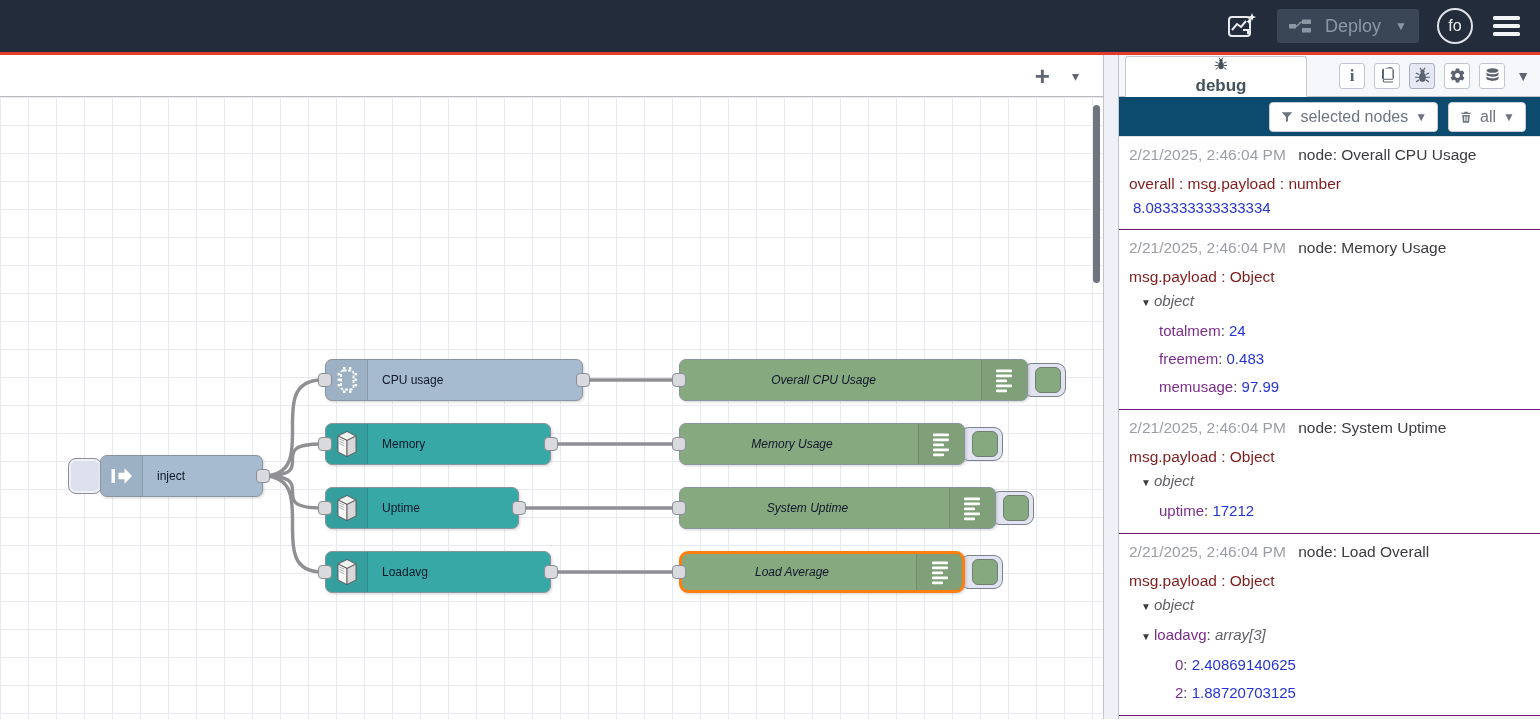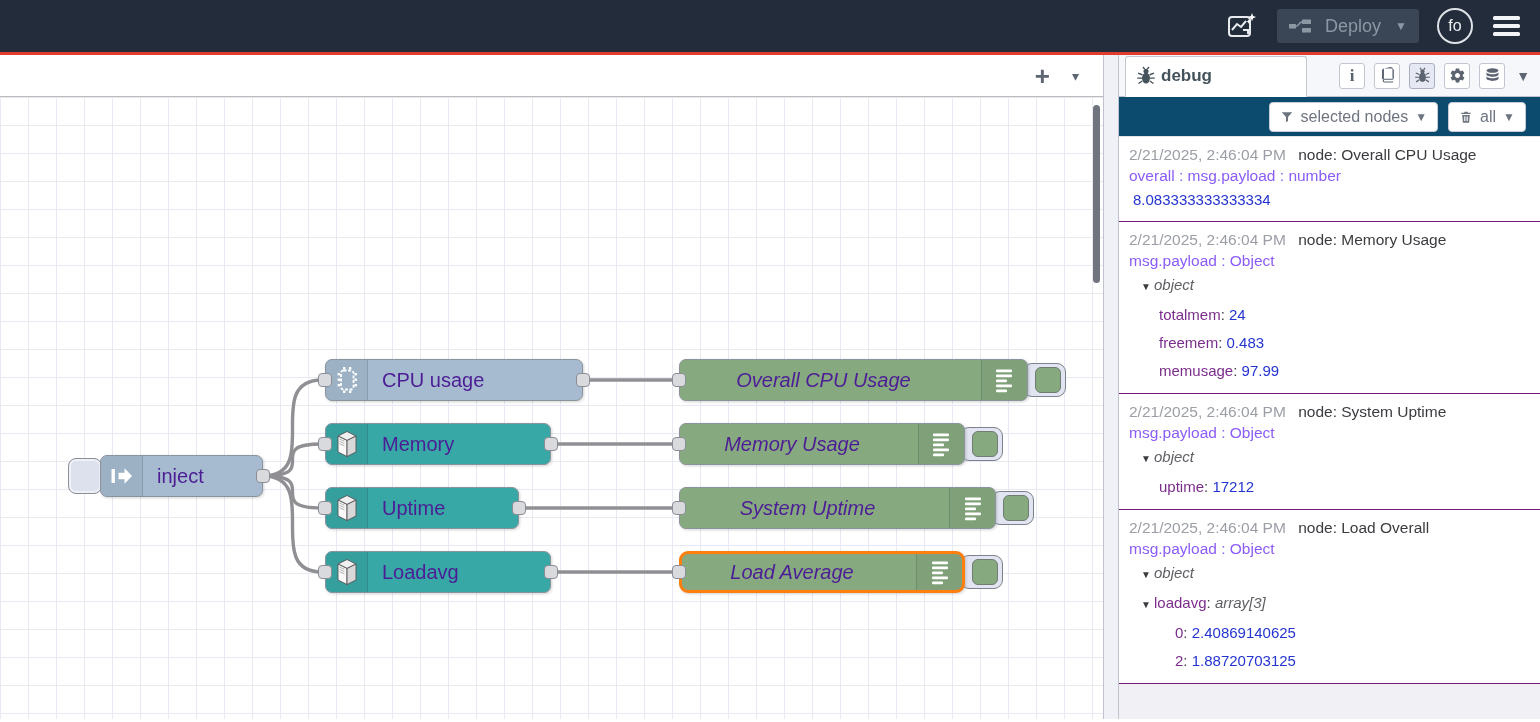--- a/index.html
+++ b/index.html
@@ -35,21 +35,21 @@
     background-image:
       linear-gradient(to right, #e9e9f4 1px, transparent 1px),
       linear-gradient(to bottom, #e9e9f4 1px, transparent 1px);
     background-size:28px 28px; }
   .wires { position:absolute; left:0; top:0; z-index:1; }
   .wire { stroke:#8f8f94; stroke-width:3.4; fill:none; cursor:pointer; }
 
   .node { position:absolute; height:42px; border:1px solid #8b949c; border-radius:7px;
     display:flex; align-items:center; z-index:3; cursor:move;
     box-shadow:1px 1px 3px rgba(0,0,0,0.18); }
-  .node-label { font-size:20px; color:#4c1d95; white-space:nowrap; }
+  .node-label { font-size:12px; color:#0f172a; white-space:nowrap; }
   .icon-box { width:42px; height:100%; display:flex; align-items:center; justify-content:center;
     background:rgba(0,0,0,0.05); flex:none; }
   .icon-box.left  { border-right:1px solid rgba(0,0,0,0.12); border-radius:6px 0 0 6px; }
   .icon-box.right { border-left:1px solid rgba(0,0,0,0.12);  border-radius:0 6px 6px 0; margin-left:auto; width:46px; }
   .n-inject, .n-blue { background:#a6bbcf; }
   .n-os { background:#37a8a5; }
   .n-debug { background:#87a980; }
   .n-debug .node-label { font-style:italic; margin-left:auto; padding-right:14px; }
   .n-blue .node-label, .n-os .node-label, .n-inject .node-label { padding-left:14px; }
   .node.selected { border:3px solid #ff7f0e; border-radius:9px; }
@@ -63,41 +63,41 @@
     border-radius:9px; z-index:2; cursor:pointer; display:flex; align-items:center; justify-content:flex-end; padding-right:4px; }
   .dbg-toggle-inner { width:26px; height:26px; background:#87a980; border:1px solid #6f7d72; border-radius:6px; }
 
   .vscroll { position:absolute; right:3px; top:8px; width:7px; height:178px; background:#70747e; border-radius:4px; z-index:6; cursor:pointer; }
 
   
   .sb-tabs { height:42px; background:#f6f7fa; border-bottom:1px solid #bfc3cf;
     display:flex; align-items:center; padding:0 10px 0 6px; }
   .sb-tab { width:182px; height:41px; margin-bottom:-1px; background:#fff;
     border:1px solid #c3c6d1; border-bottom:1px solid #fff; border-radius:3px 3px 0 0;
-    display:flex; align-items:center; gap:5px; padding-left:10px; cursor:pointer; }
+    display:flex; align-items:center; gap:5px; padding-left:10px; cursor:pointer;flex-direction:column; }
   .sb-tab-label { font-weight:bold; font-size:17px; color:#44525c; }
   .sb-minis { margin-left:auto; display:flex; align-items:center; gap:9px; }
   .mini-btn { width:26px; height:26px; background:#fff; border:1px solid #c3c6d1; border-radius:3px;
     display:flex; align-items:center; justify-content:center; color:#5b6270; cursor:pointer; }
   .mini-btn.active { background:#e6e9f4; border-color:#aab0c0; }
   .serif-i { font-family:"Liberation Serif", serif; font-weight:bold; font-size:17px; line-height:1; }
   .sb-caret { color:#5f6673; font-size:14px; margin-left:2px; cursor:pointer; }
 
   .sb-filterbar { height:40px; background:#0c4a6e; border-bottom:1px solid #e2e3e9;
     display:flex; align-items:center; justify-content:flex-end; gap:10px; padding:0 14px; }
   .filter-btn { height:30px; border:1px solid #c9ccd6; border-radius:4px; background:#fff;
     display:flex; align-items:center; gap:7px; padding:0 10px; color:#6e7480; font-size:16px; cursor:pointer; }
   .filter-btn .caret { font-size:12px; }
 
   .sb-msgs { flex:1; background:#f1f1f5; overflow:hidden; }
   .msg { background:#fff; border-bottom:1px solid #701a75; padding:7px 10px 8px 10px; }
   .msg-meta { font-size:15.5px; line-height:21px; }
   .msg-time { color:#9b9ea6; }
   .msg-node { color:#3b3b40; margin-left:8px; }
-  .msg-path { color:#8b5cf6; font-size:15.5px; line-height:21px; }
+  .msg-path { color:#7f1d1d; font-size:15.5px; line-height:21px;margin-top:8px; }
   .mono { font-family:Liberation Sans, sans-serif; font-size:15px; }
   .msg-value { color:#2434d0; line-height:27px; padding-left:4px; }
   .tree-row { line-height:28px; white-space:nowrap; }
   .caret-dn { display:inline-block; font-size:10px; color:#3c3c41; width:13px; font-style:normal; }
   .t-type { font-style:italic; color:#5f5f66; }
   .t-key { color:#7b2d8b; }
   .t-colon { color:#444; }
   .t-num { color:#2434d0; }
   .ind1 { padding-left:12px; }
   .ind2 { padding-left:30px; }

